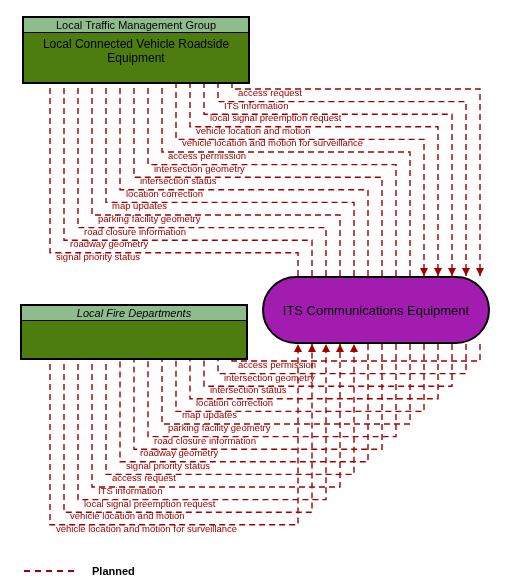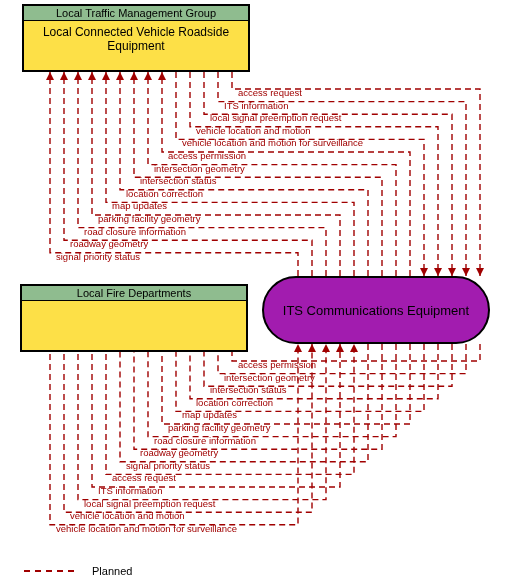--- a/index.html
+++ b/index.html
@@ -9,21 +9,22 @@
     width: 505px;
     height: 588px;
     position: relative;
     font-family: Arial, sans-serif;
     background: #fff;
     overflow: hidden;
   }
   .box {
     position: absolute;
     border: 2px solid #000;
-    background: #fde047;
+    background: #4d7c0f;
+    margin-top: 12px;
   }
   .box-header {
     background: #8fbc8f;
     text-align: center;
     font-size: 11px;
     padding: 1px 4px;
     border-bottom: 1px solid #000;
   }
   .box-body {
     text-align: center;
@@ -49,20 +50,21 @@
     white-space: nowrap;
     line-height: 1;
     margin-top: 9px;
   }
   .legend {
     position: absolute;
     font-size: 11px;
     color: #000;
     display: flex;
     align-items: center;
+    font-weight: bold;
   }
   .legend-dash {
     width: 50px;
     height: 0;
     border-top: 2px dashed #a00000;
     margin-right: 18px;
   }
   svg.lines {
     position: absolute;
     top: 0;
@@ -113,21 +115,21 @@
       <path d="M 64 344 L 64 512.2 L 312 512.2 L 312 344" fill="none" stroke="#a00000" stroke-width="1.4" stroke-dasharray="6,4" marker-end="url(#arr)"></path>
       <path d="M 50 344 L 50 524.8 L 298 524.8 L 298 344" fill="none" stroke="#a00000" stroke-width="1.4" stroke-dasharray="6,4" marker-end="url(#arr)"></path>
     </g>
 </svg>
 
 <div class="box" style="left:22px; top:4px; width:228px; height:68px;">
   <div class="box-header">Local Traffic Management Group</div>
   <div class="box-body">Local Connected Vehicle Roadside Equipment</div>
 </div>
 
-<div class="box" style="left:20px; top:284px; width:228px; height:68px;">
+<div class="box" style="left:20px; top:292px; width:228px; height:56px;font-style:italic;">
   <div class="box-header">Local Fire Departments</div>
 </div>
 
 <div class="oval" style="left:262px; top:276px; width:228px; height:68px;">
   <span>ITS Communications Equipment</span>
 </div>
 
 <div id="labels-top">
     <span class="flow-label" style="left: 238px; top: 79px;">access request</span>
     <span class="flow-label" style="left: 224px; top: 91.6px;">ITS information</span>

